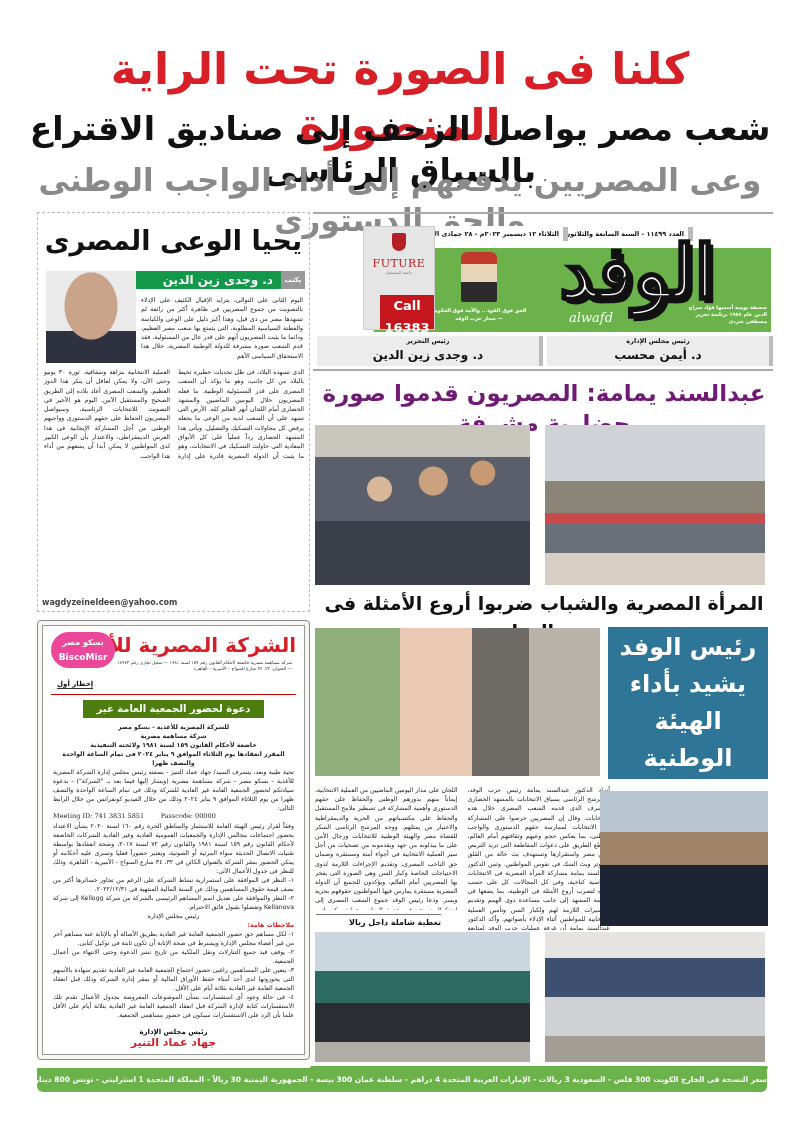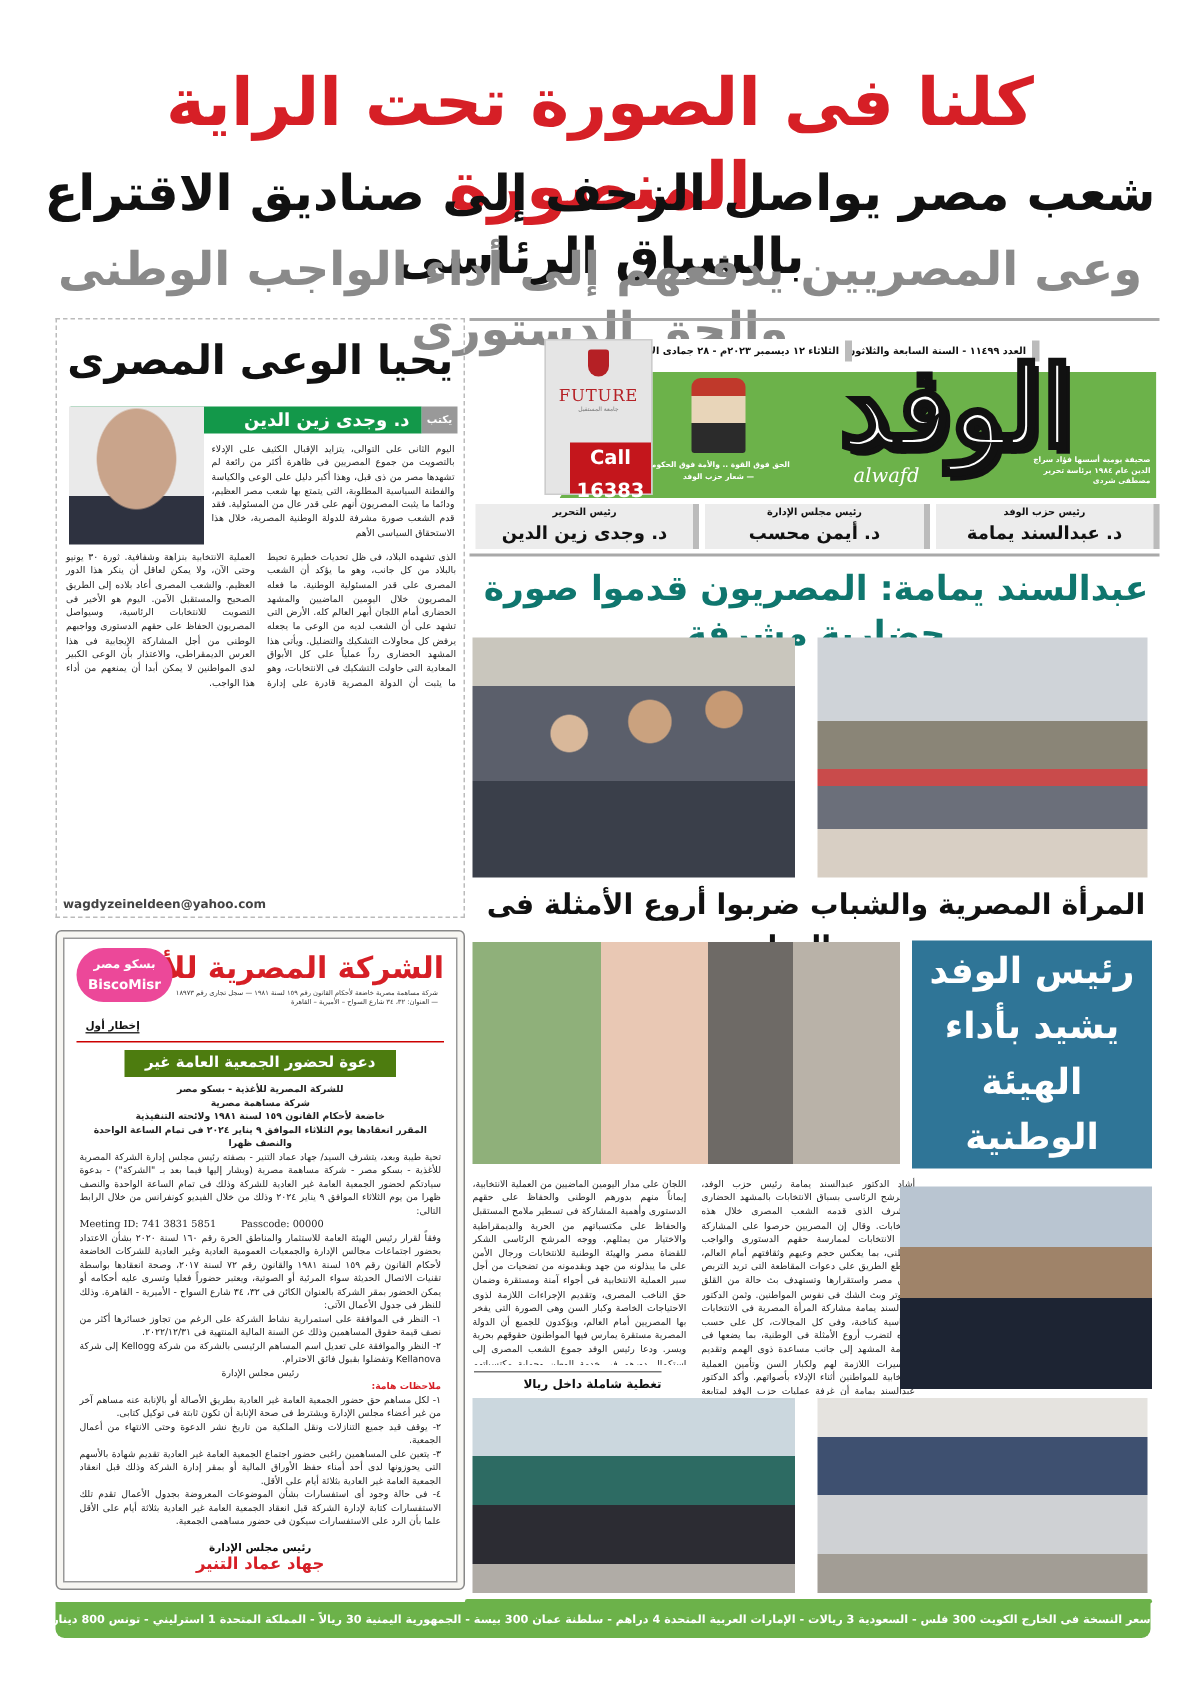--- a/index.html
+++ b/index.html
@@ -36,21 +36,21 @@
   .future-call { position: absolute; left: 16px; right: 0; bottom: 0; height: 34px; background: #c4161c; color: #fff; direction: ltr; text-align: center; }
   .future-call .c1 { font-size: 13px; font-weight: 900; line-height: 22px; }
   .future-call .c2 { font-size: 5px; line-height: 6px; }
 
   .editors { position: absolute; left: 0; right: 0; top: 124px; height: 30px; display: flex; flex-direction: row; }
   .ed { flex: 1; background: #ececec; margin-left: 4px; text-align: center; border-right: 4px solid #bbb; }
   .ed .role { font-size: 6.5px; font-weight: 700; line-height: 11px; }
   .ed .name { font-size: 12px; font-weight: 900; line-height: 16px; }
 
   
-  .story-hl { left: 313px; top: 378px; width: 462px; text-align: center; color: #0f766e; font-weight: 900; font-size: 23px; line-height: 30px; }
+  .story-hl { left: 313px; top: 378px; width: 462px; text-align: center; color: #701a75; font-weight: 900; font-size: 23px; line-height: 30px; }
   .photo { position: absolute; overflow: hidden; }
   .ph-crowd1 { left: 315px; top: 425px; width: 215px; height: 160px; background:
       radial-gradient(circle at 30% 40%, #d9b89a 0 12px, transparent 13px),
       radial-gradient(circle at 55% 35%, #caa27f 0 14px, transparent 15px),
       radial-gradient(circle at 78% 30%, #c79a74 0 12px, transparent 13px),
       linear-gradient(180deg, #c9c6bd 0 20%, #5b5f6b 20% 60%, #3a3f4a 60%); }
   .ph-crowd2 { left: 545px; top: 425px; width: 220px; height: 160px; background:
       linear-gradient(180deg, #cfd3d8 0 35%, #8a8577 35% 55%, #c94b4b 55% 62%, #6b6f7a 62% 80%, #d8cfc4 80%); }
   .story2-hl { left: 313px; top: 589px; width: 462px; text-align: center; color: #111; font-weight: 900; font-size: 19px; line-height: 28px; }
   .ph-women { left: 315px; top: 628px; width: 285px; height: 148px; background:
@@ -129,24 +129,20 @@
       <div class="future-name">FUTURE</div>
       <div class="future-sub">جامعة المستقبل</div>
     </div>
     <div class="future-call">
       <div class="c1">Call 16383</div>
       <div class="c2">www.fue.edu.eg</div>
     </div>
   </div>
   <div class="editors">
     <div class="ed">
-      <div class="role">رئيس حزب الوفد</div>
-      <div class="name">د. عبدالسند يمامة</div>
-    </div>
-    <div class="ed">
       <div class="role">رئيس مجلس الإدارة</div>
       <div class="name">د. أيمن محسب</div>
     </div>
     <div class="ed">
       <div class="role">رئيس التحرير</div>
       <div class="name">د. وجدى زين الدين</div>
     </div>
   </div>
   <div class="mast-rule" style="top:157px"></div>
 </div>

